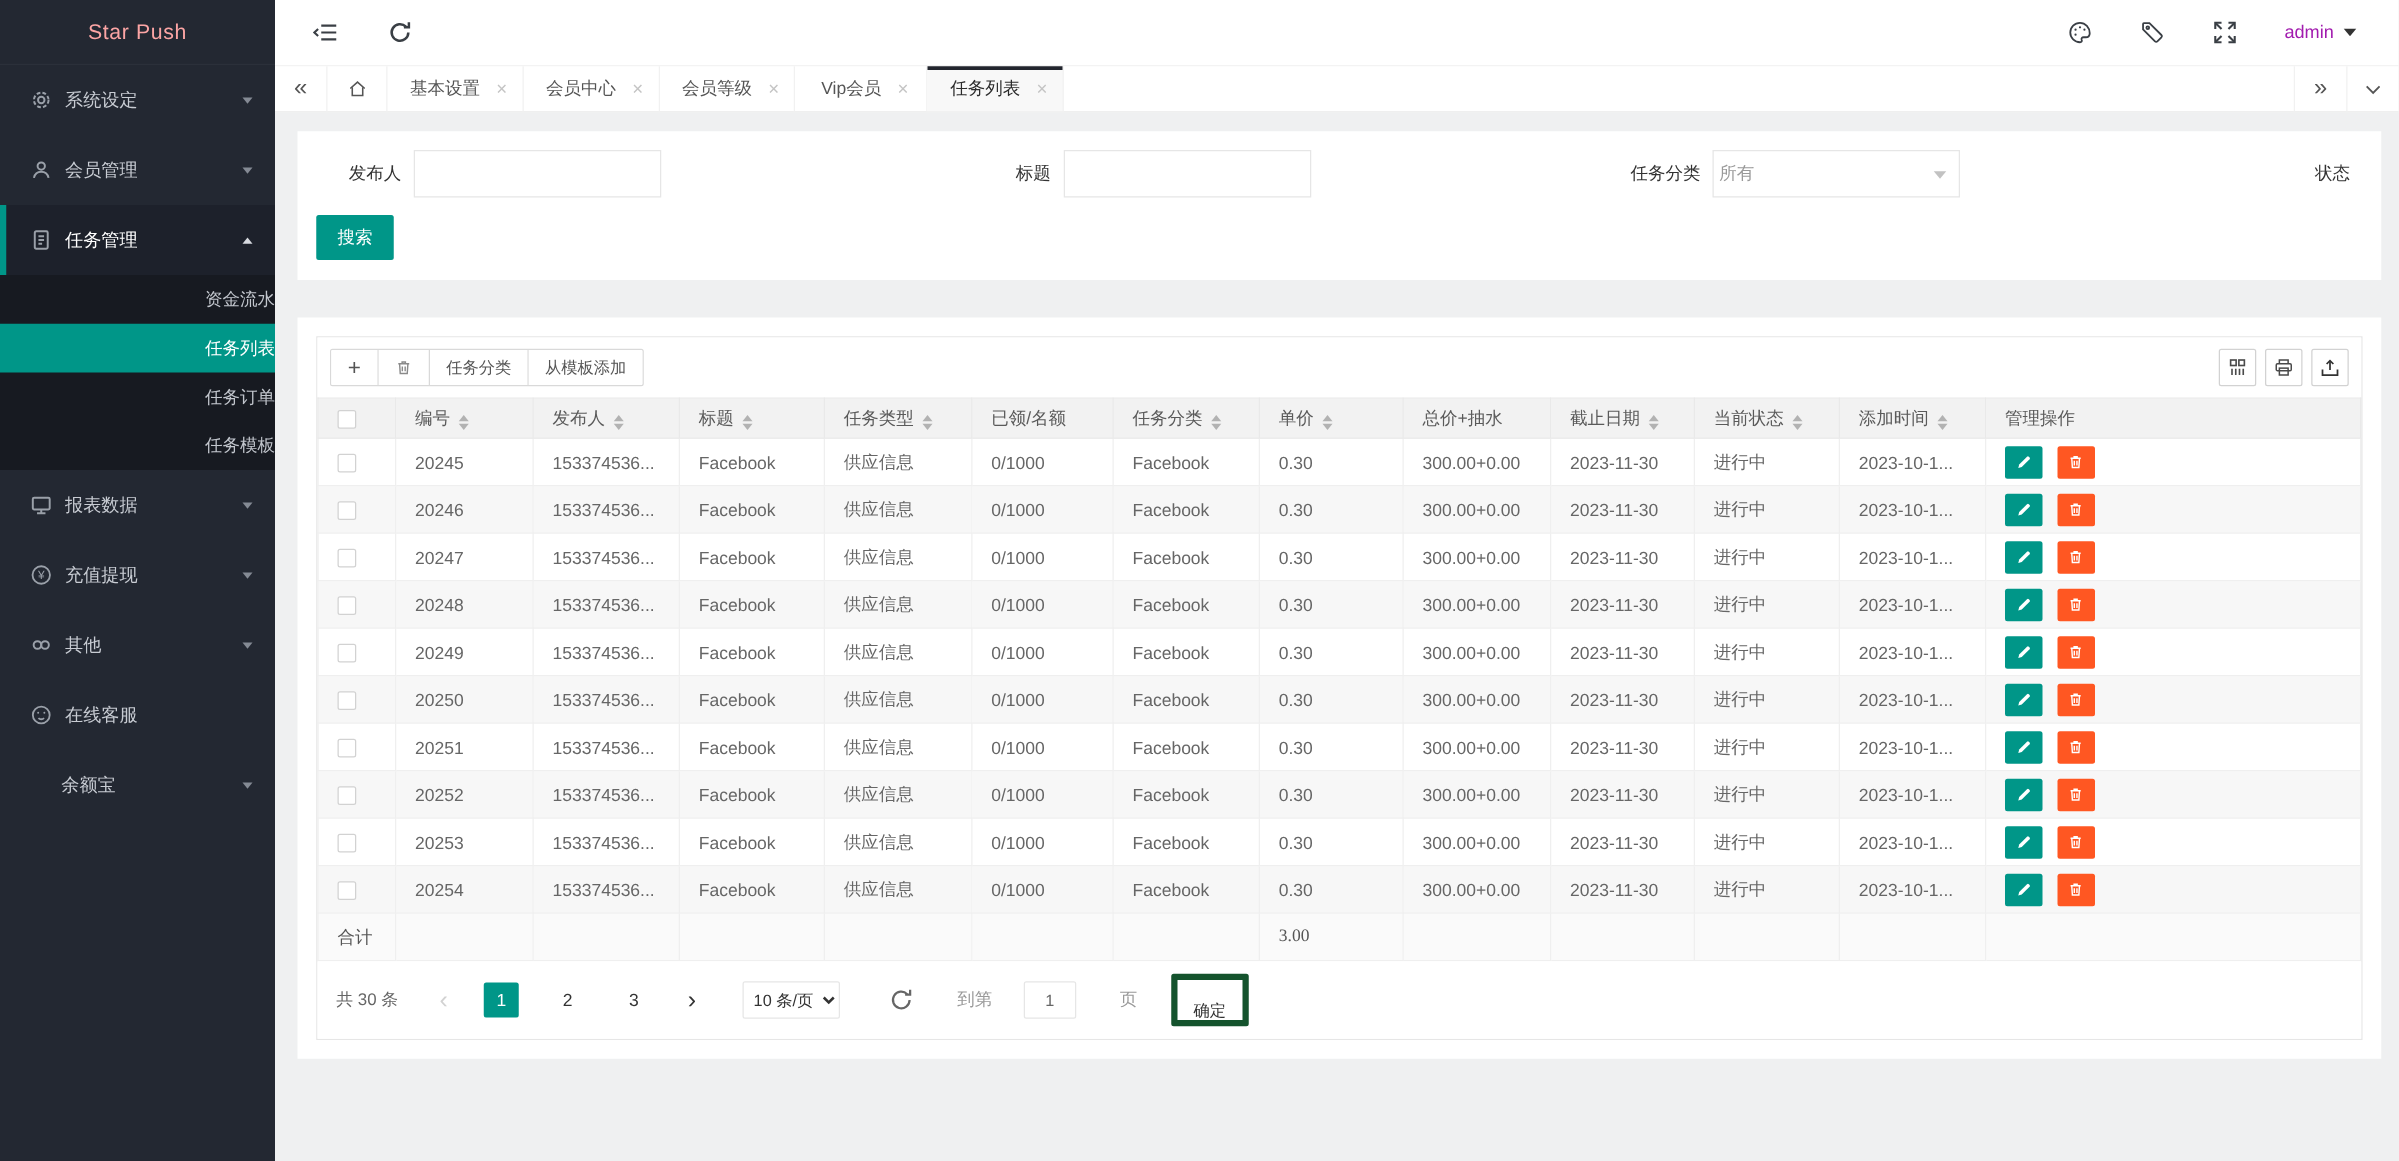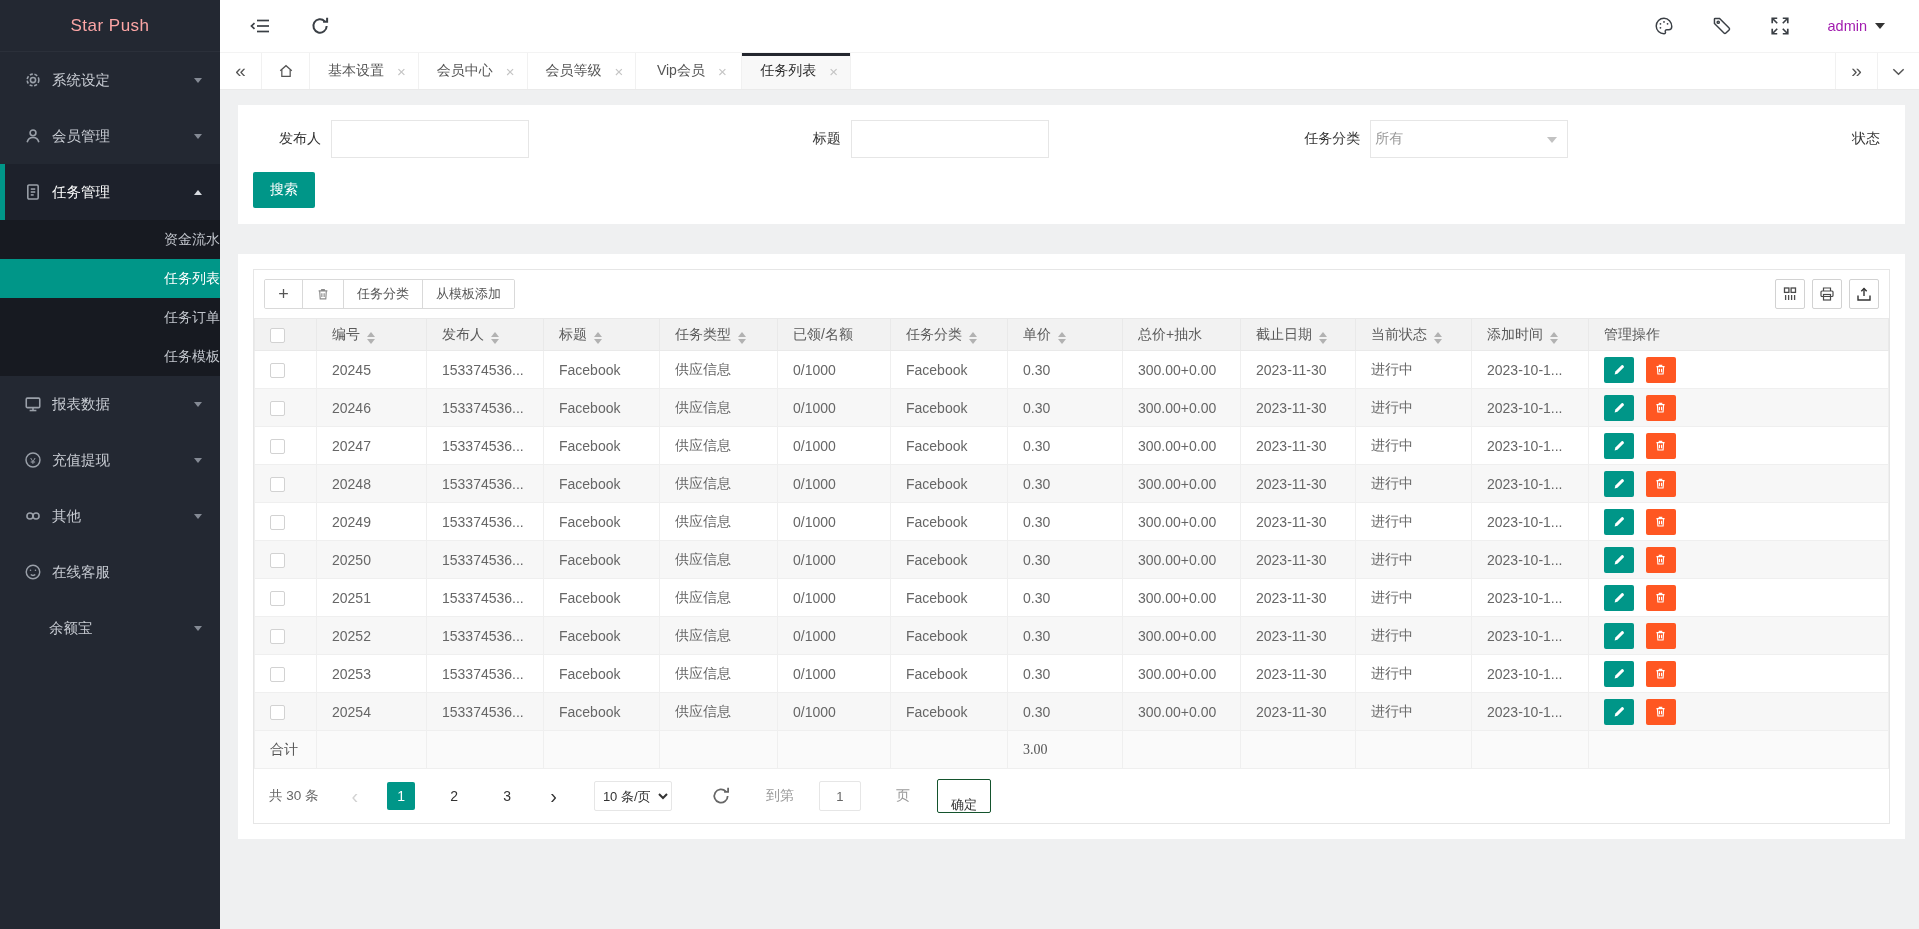--- a/index.html
+++ b/index.html
@@ -108,21 +108,21 @@
   .pg-arrow.disabled { color:#d2d2d2; cursor:default; }
   .pg-num { min-width:28px; height:28px; display:flex; align-items:center; justify-content:center;
     color:#333; cursor:pointer; border-radius:2px; padding:0 6px; }
   .pg-num.active { background:#009688; color:#fff; cursor:default; }
   .pg-size { height:30px; border:1px solid #e6e6e6; border-radius:2px; background:#fff; color:#333;
     font-size:13px; padding:0 4px; margin-left:8px; font-family:inherit; }
   .pg-refresh { width:20px; height:20px; color:#666; margin-left:14px; cursor:pointer; }
   .pg-goto { color:#999; margin-left:10px; }
   .pg-input { width:42px; height:30px; border:1px solid #e6e6e6; border-radius:2px; text-align:center;
     color:#666; font-size:13px; outline:none; font-family:inherit; }
-  .pg-ok { height:30px; padding:16px 13px; background:#fff; border:1px solid #14532d; border-radius:2px;
+  .pg-ok { height:30px; padding:16px 13px; background:#fff; border:5px solid #14532d; border-radius:2px;
     color:#333; font-size:13px; cursor:pointer; margin-left:2px; font-family:inherit; }
   svg { display:block; }
 </style>
 </head>
 <body>
 
 <div class="sidebar">
   <div class="brand">Star Push</div>
 
   <div class="side-item">

